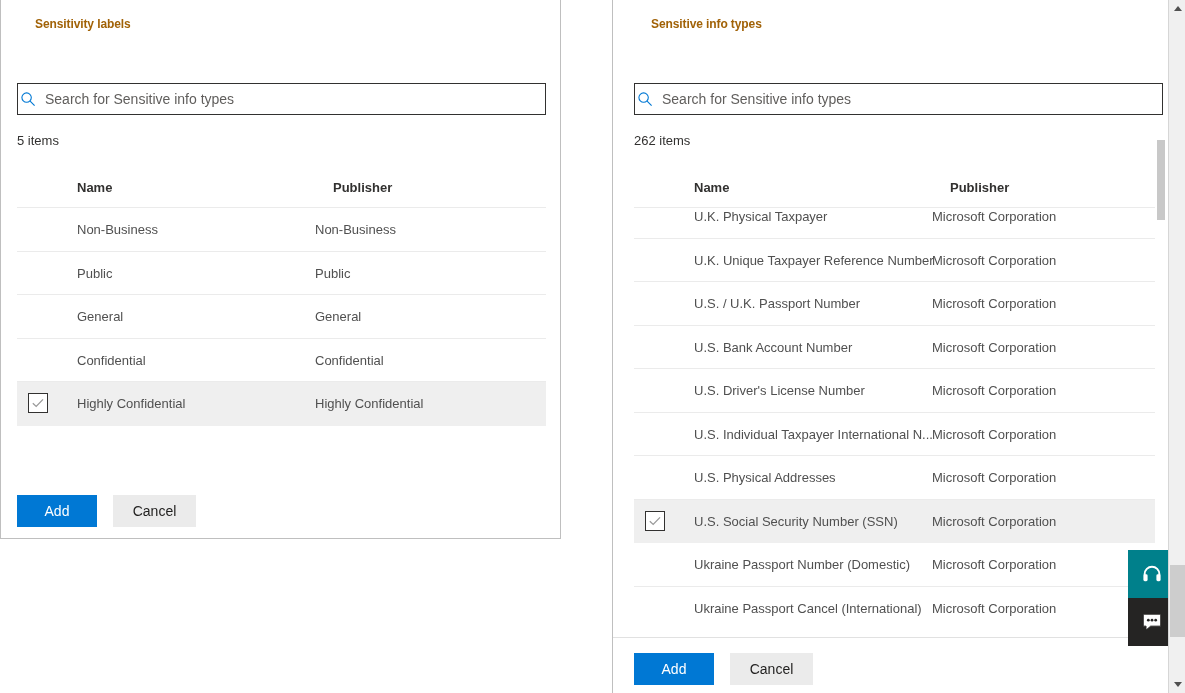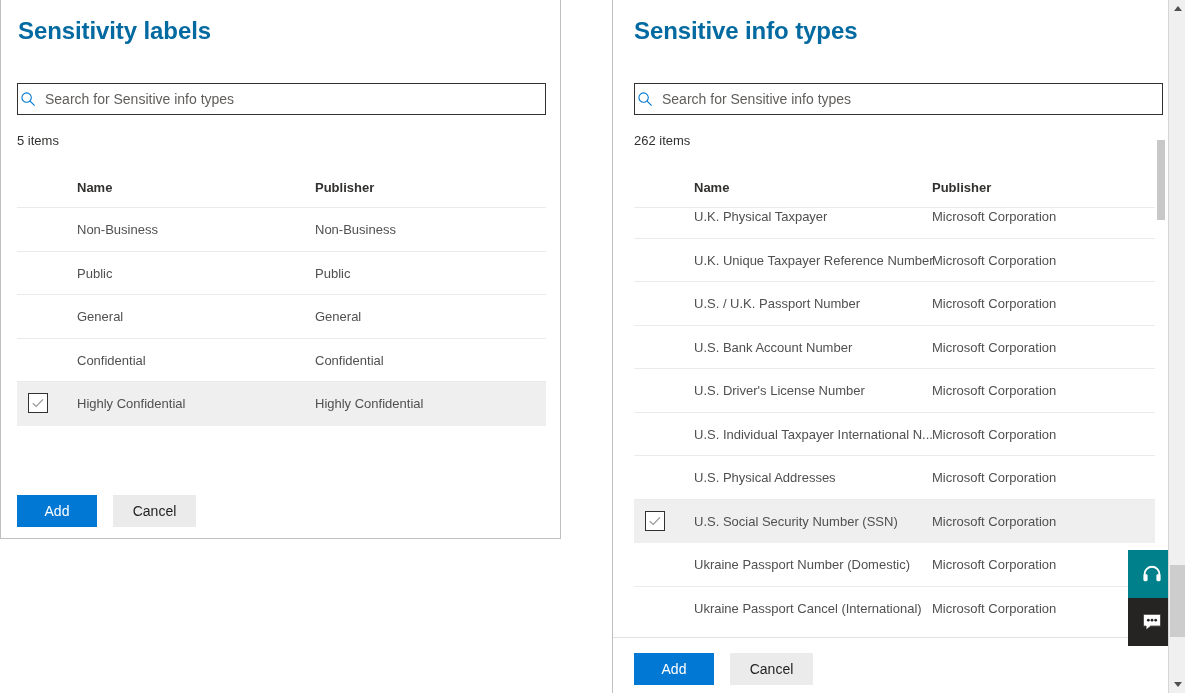--- a/index.html
+++ b/index.html
@@ -17,25 +17,26 @@
     background: #ffffff;
     border: 1px solid #bfbfbf;
   }
   #panel-left  { left: 0px;   top: -1px; width: 561px; height: 540px; }
   #panel-right { left: 612px; top: -1px; width: 557px; height: 695px; }
 
   .panel-inner { position: relative; width: 100%; height: 100%; }
 
   .panel-title {
     position: absolute;
-    font-size: 24px;
+    font-size: 12px;
     font-weight: bold;
-    color: #0369a1;
+    color: #a16207;
     letter-spacing: -0.1px;
     white-space: nowrap;
+    margin-left: 17px;
   }
   #panel-left  .panel-title { left: 17px; top: 17px; }
   #panel-right .panel-title { left: 21px; top: 17px; }
 
   
   .search-box {
     position: absolute;
     height: 32px;
     border: 1px solid #323130;
     background: #ffffff;
@@ -74,21 +75,21 @@
   #panel-right .col-headers { left: 21px; top: 170px; width: 529px; }
   .col-h {
     position: absolute;
     top: 10px;
     font-size: 13px;
     font-weight: bold;
     color: #323130;
     white-space: nowrap;
   }
   .col-h.name { left: 60px; }
-  .col-h.pub  { left: 298px; }
+  .col-h.pub  { left: 316px; }
 
   .rows { position: absolute; overflow: hidden; }
   #panel-left  .rows { left: 16px; top: 208px; width: 529px; height: 222px; }
   #panel-right .rows { left: 21px; top: 208px; width: 529px; height: 412px; }
   #panel-right .rows-scroller { position: absolute; left: 0; top: -13px; width: 100%; }
 
   .row {
     position: relative;
     height: 43.5px;
     border-bottom: 1px solid #ebebeb;

